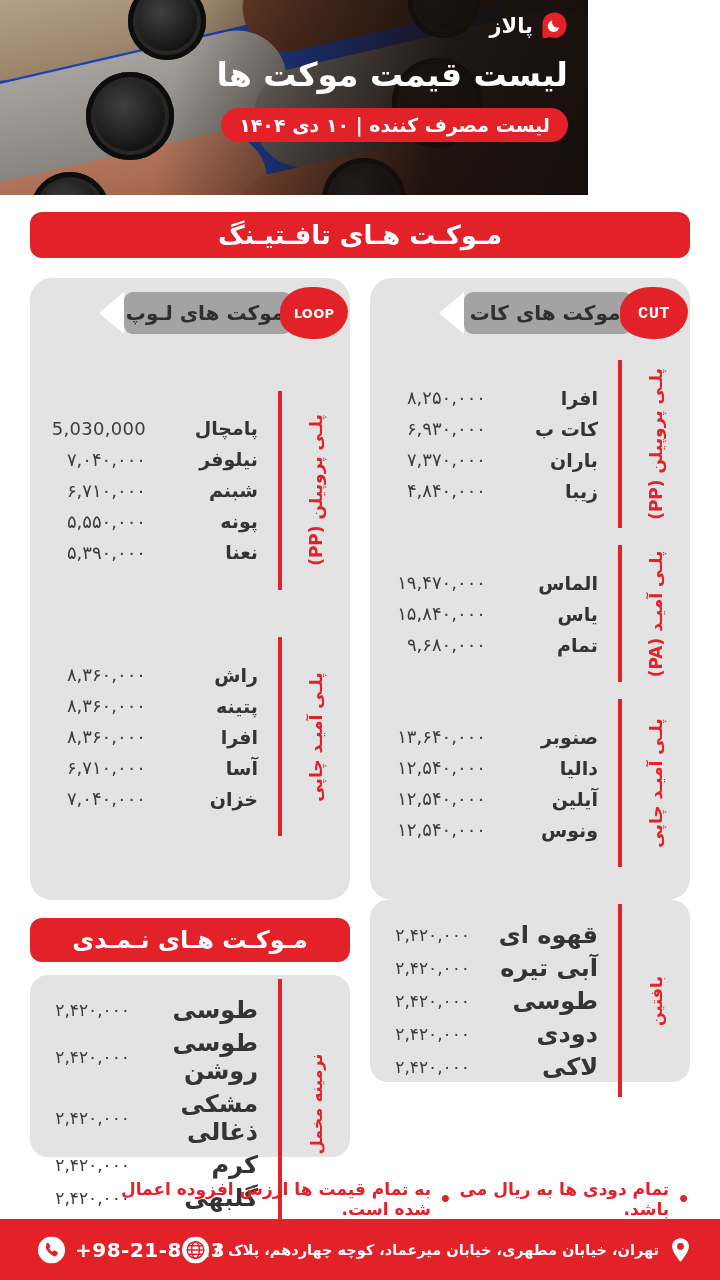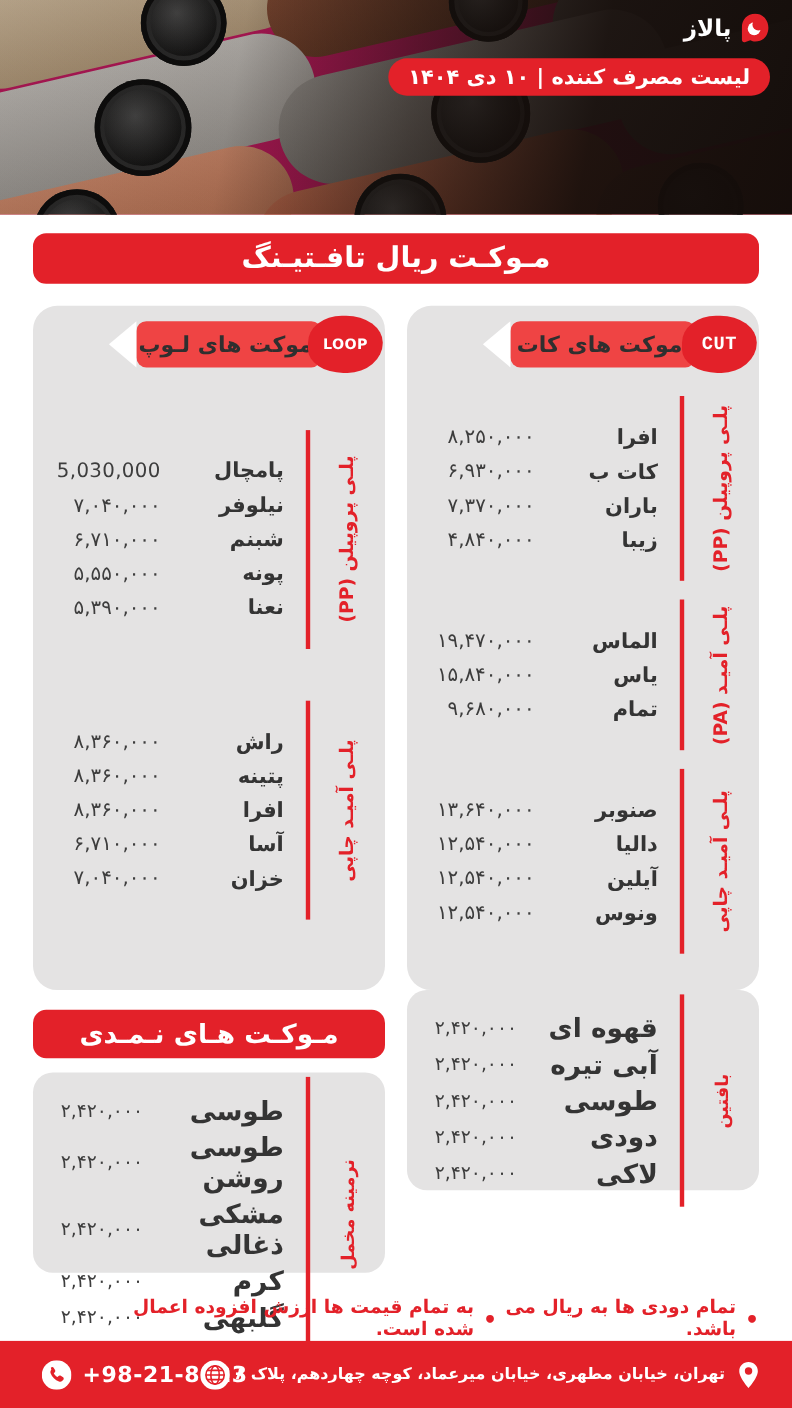--- a/index.html
+++ b/index.html
@@ -7,21 +7,21 @@
     --card:#e4e3e3;
     --ink:#3b3b3b;
   }
   *{margin:0;padding:0;box-sizing:border-box;}
   html,body{width:720px;}
   body{
     width:720px;height:1280px;position:relative;background:#fff;overflow:hidden;
     font-family:"DejaVu Sans","Liberation Sans",sans-serif;color:var(--ink);
   }
   
-  .hero{position:relative;width:720px;height:195px;background:#be185d;overflow:hidden;}
+  .hero{position:relative;width:588px;height:195px;background:#1d4ed8;overflow:hidden;}
   .roll{position:absolute;border-radius:999px;transform:rotate(-13deg);}
   #r1{left:-50px;top:-38px;width:330px;height:92px;background:linear-gradient(#d8c3a5,#b59c7c);}
   #r2{left:240px;top:-60px;width:300px;height:88px;background:linear-gradient(#8a5038,#6e3d28);}
   #r3{left:500px;top:-45px;width:280px;height:90px;background:linear-gradient(#6e6a66,#514d49);}
   #r4{left:-70px;top:60px;width:360px;height:98px;background:linear-gradient(#c4c0bb,#a09c97);}
   #r5{left:250px;top:38px;width:360px;height:100px;background:linear-gradient(#9b9792,#7b7772);}
   #r6{left:560px;top:28px;width:240px;height:96px;background:linear-gradient(#8f8b86,#6f6b66);}
   #r7{left:-50px;top:158px;width:320px;height:95px;background:linear-gradient(#d08a6b,#b06a4b);}
   #r8{left:230px;top:145px;width:340px;height:95px;background:linear-gradient(#c06b4e,#9c4a30);}
   #r9{left:540px;top:132px;width:260px;height:95px;background:linear-gradient(#95503c,#74392a);}
@@ -51,21 +51,21 @@
     display:flex;align-items:center;justify-content:center;
     font-size:26px;font-weight:bold;margin:17px 0 20px;}
   .grid{display:grid;grid-template-columns:1fr 1fr;gap:20px;}
   .card{background:var(--card);border-radius:22px;height:622px;display:flex;flex-direction:column;}
   .card-head{display:flex;align-items:center;padding:9px 2px 0 0;}
   .badge{min-width:68px;height:52px;border-radius:48% 52% 50% 50% / 50% 50% 56% 44%;
     background:var(--red);color:#fff;display:flex;align-items:center;justify-content:center;
     font-weight:bold;z-index:2;}
   .badge.cut{font-size:17px;letter-spacing:.5px;font-family:Liberation Mono, monospace;}
   .badge.loop{font-size:13px;letter-spacing:.3px;}
-  .arrow-label{position:relative;background:#ef4444;height:42px;border-radius:9px;
+  .arrow-label{position:relative;background:#a3a3a3;height:42px;border-radius:9px;
     display:flex;align-items:center;justify-content:center;width:168px;margin-right:-12px;z-index:1;}
   .arrow-label::after{content:"";position:absolute;left:-25px;top:0;
     border-top:21px solid transparent;border-bottom:21px solid transparent;border-right:25px solid #fff;}
   .arrow-label span{font-size:20px;font-weight:bold;color:#2f2f2f;direction:rtl;padding-right:6px;}
   .groups{flex:1;display:flex;flex-direction:column;justify-content:space-evenly;padding:4px 0 16px;}
   .group{display:flex;direction:rtl;}
   .vlabel{width:72px;position:relative;border-left:4px solid var(--red);}
   .vtext{position:absolute;top:50%;left:50%;transform:translate(-50%,-50%) rotate(-90deg);
     white-space:nowrap;color:var(--red);font-weight:bold;font-size:17px;direction:rtl;}
   .rows{flex:1;display:flex;flex-direction:column;justify-content:center;padding:22px 20px 22px 0;}
@@ -118,26 +118,27 @@
   <div class="hero-overlay"></div>
   <div class="hero-content">
     <div class="brand-row">
       <svg class="f-icon" width="40" height="43" viewBox="0 0 44 46">
         <path fill="#e32129" d="M22 1 C10 1 1.5 9.5 1.5 21.5 L1.5 41 C1.5 44 4 45.5 7 44.5 L14.5 42 C17 43.5 19.5 44 22 44 C34 44 42.5 35 42.5 22.5 C42.5 10 34 1 22 1 Z"></path>
         <circle cx="20.5" cy="24" r="10" fill="#fff"></circle>
         <circle cx="27" cy="17.5" r="9.2" fill="#e32129"></circle>
       </svg>
       <span class="brand-name">پالاز</span>
     </div>
+    <h1 class="page-title">لیست قیمت موکت ها</h1>
     <div class="sub-pill">لیست مصرف کننده | ۱۰ دی ۱۴۰۴</div>
   </div>
 </header>
 
 <main>
-  <div class="banner">مـوکـت ریال تافـتیـنگ</div>
+  <div class="banner">مـوکـت هـای تافـتیـنگ</div>
 
   <div class="grid">
 
     <section class="card">
       <div class="card-head">
         <div class="badge cut">CUT</div>
         <div class="arrow-label">
           <span>موکت های کات</span>
         </div>
       </div>

